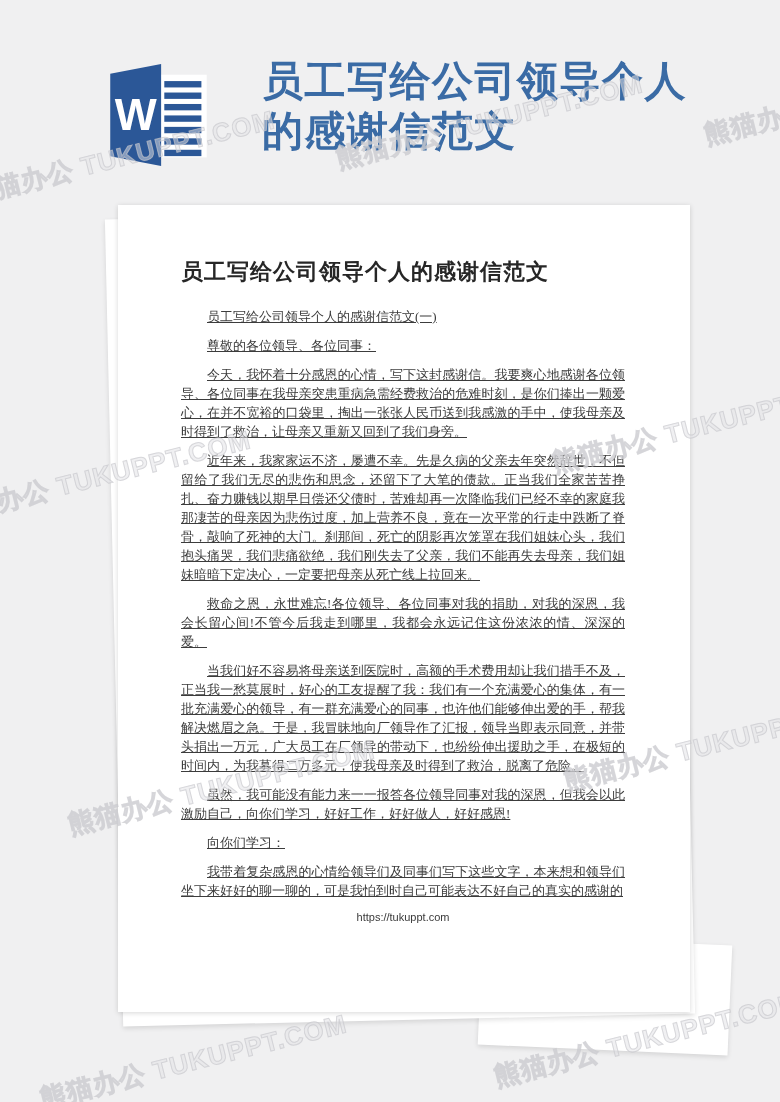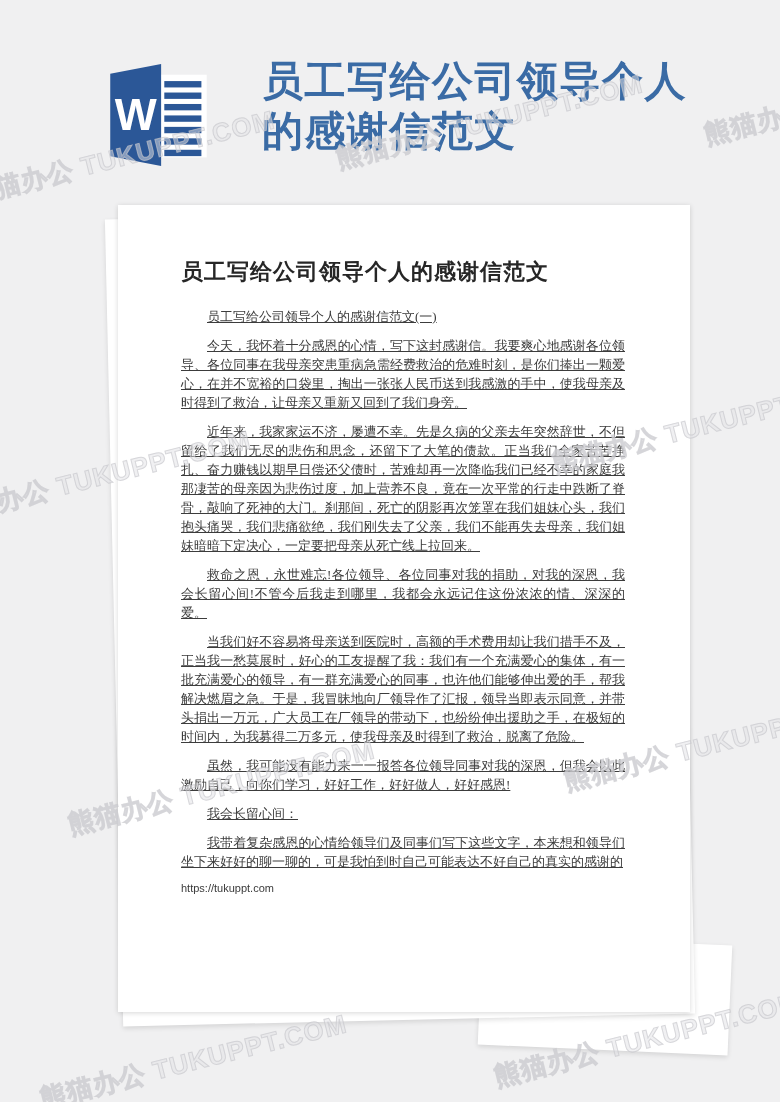--- a/index.html
+++ b/index.html
@@ -37,21 +37,21 @@
     font:700 22px/26px "Liberation Serif","DejaVu Serif",serif;
     color:#262626;letter-spacing:1px;
   }
   .para{
     margin:0 0 10px 0;
     font:400 13px/19px "Liberation Serif","DejaVu Serif",serif;
     color:#3c3c3c;text-indent:2em;text-decoration:underline;
   }
   .para.body{text-align:justify;}
   .footer-url{
-    font:400 11px/14px "Liberation Sans",sans-serif;color:#3a3a3a;
+    font:400 11px/14px "Liberation Sans",sans-serif;color:#3a3a3a;text-align:center;
   }
   
   .wm-layer{position:absolute;left:0;top:0;width:780px;height:1102px;z-index:10;pointer-events:none;}
   .wm{
     position:absolute;white-space:nowrap;transform:rotate(-14deg);
     font:700 26px "Liberation Sans",sans-serif;letter-spacing:1px;
     color:rgba(226,226,229,0.50);
     -webkit-text-stroke:1px rgba(198,198,203,0.65);
   }
   .wm:nth-child(1){left:-36px;top:140px;}
@@ -88,26 +88,27 @@
   <div class="header-title">员工写给公司领导个人的感谢信范文</div>
 </div>
 
 <div class="sheet sheet-d"></div>
 <div class="sheet sheet-b"></div>
 
 <div class="page">
   <h2 class="doc-title">员工写给公司领导个人的感谢信范文</h2>
 
   <p class="para sub">员工写给公司领导个人的感谢信范文(一)</p>
+  <p class="para sal">尊敬的各位领导、各位同事：</p>
   <p class="para body">今天，我怀着十分感恩的心情，写下这封感谢信。我要爽心地感谢各位领导、各位同事在我母亲突患重病急需经费救治的危难时刻，是你们捧出一颗爱心，在并不宽裕的口袋里，掏出一张张人民币送到我感激的手中，使我母亲及时得到了救治，让母亲又重新又回到了我们身旁。</p>
   <p class="para body">近年来，我家家运不济，屡遭不幸。先是久病的父亲去年突然辞世，不但留给了我们无尽的悲伤和思念，还留下了大笔的债款。正当我们全家苦苦挣扎、奋力赚钱以期早日偿还父债时，苦难却再一次降临我们已经不幸的家庭我那凄苦的母亲因为悲伤过度，加上营养不良，竟在一次平常的行走中跌断了脊骨，敲响了死神的大门。刹那间，死亡的阴影再次笼罩在我们姐妹心头，我们抱头痛哭，我们悲痛欲绝，我们刚失去了父亲，我们不能再失去母亲，我们姐妹暗暗下定决心，一定要把母亲从死亡线上拉回来。</p>
   <p class="para body">救命之恩，永世难忘!各位领导、各位同事对我的捐助，对我的深恩，我会长留心间!不管今后我走到哪里，我都会永远记住这份浓浓的情、深深的爱。</p>
   <p class="para body">当我们好不容易将母亲送到医院时，高额的手术费用却让我们措手不及，正当我一愁莫展时，好心的工友提醒了我：我们有一个充满爱心的集体，有一批充满爱心的领导，有一群充满爱心的同事，也许他们能够伸出爱的手，帮我解决燃眉之急。于是，我冒昧地向厂领导作了汇报，领导当即表示同意，并带头捐出一万元，广大员工在厂领导的带动下，也纷纷伸出援助之手，在极短的时间内，为我募得二万多元，使我母亲及时得到了救治，脱离了危险。</p>
   <p class="para body">虽然，我可能没有能力来一一报答各位领导同事对我的深恩，但我会以此激励自己，向你们学习，好好工作，好好做人，好好感恩!</p>
-  <p class="para sal">我会长留心间：</p>
+  <p class="para sal">向你们学习：</p>
   <p class="para body">我带着复杂感恩的心情给领导们及同事们写下这些文字，本来想和领导们坐下来好好的聊一聊的，可是我怕到时自己可能表达不好自己的真实的感谢的</p>
 
   <div class="footer-url">https://tukuppt.com</div>
 </div>
 
 <div class="wm-layer">
   <span class="wm">熊猫办公 TUKUPPT.COM</span>
   <span class="wm">熊猫办公 TUKUPPT.COM</span>
   <span class="wm">熊猫办公 TUKUPPT.COM</span>
   <span class="wm">熊猫办公 TUKUPPT.COM</span>

